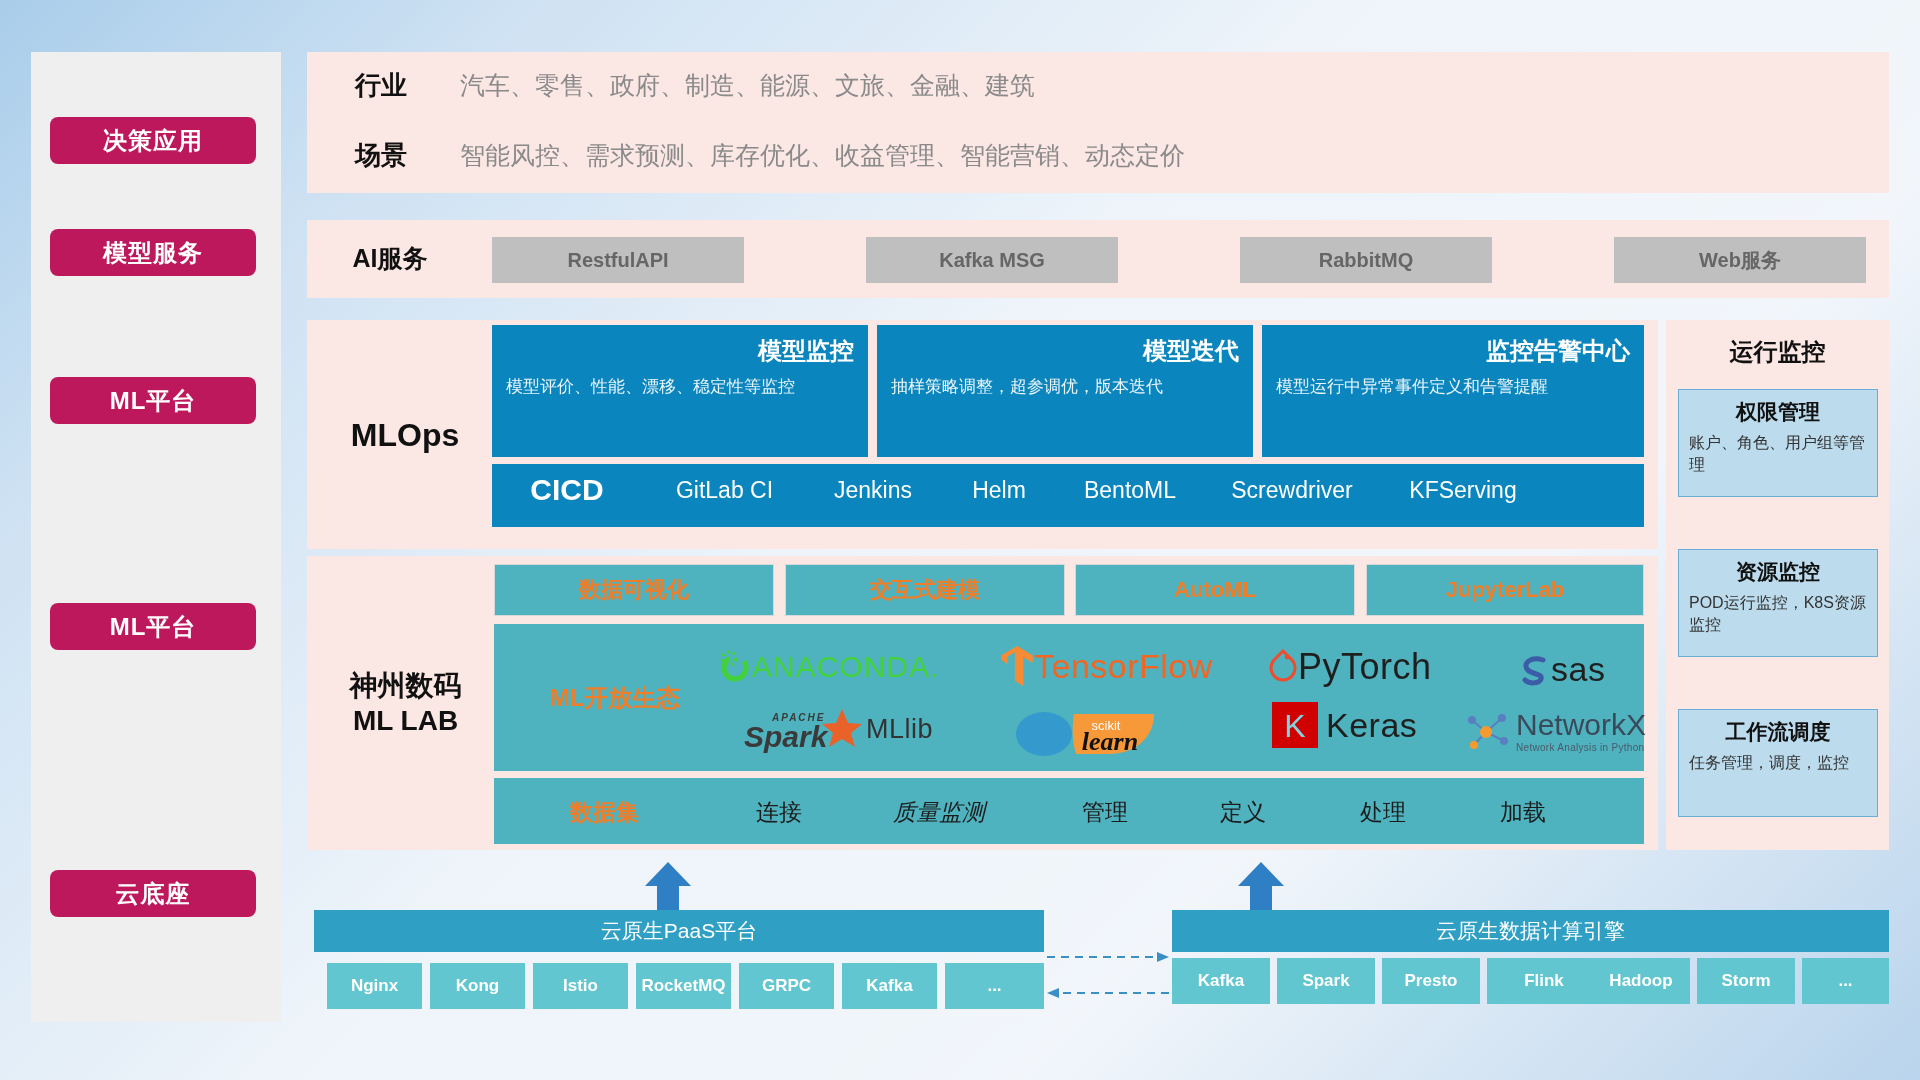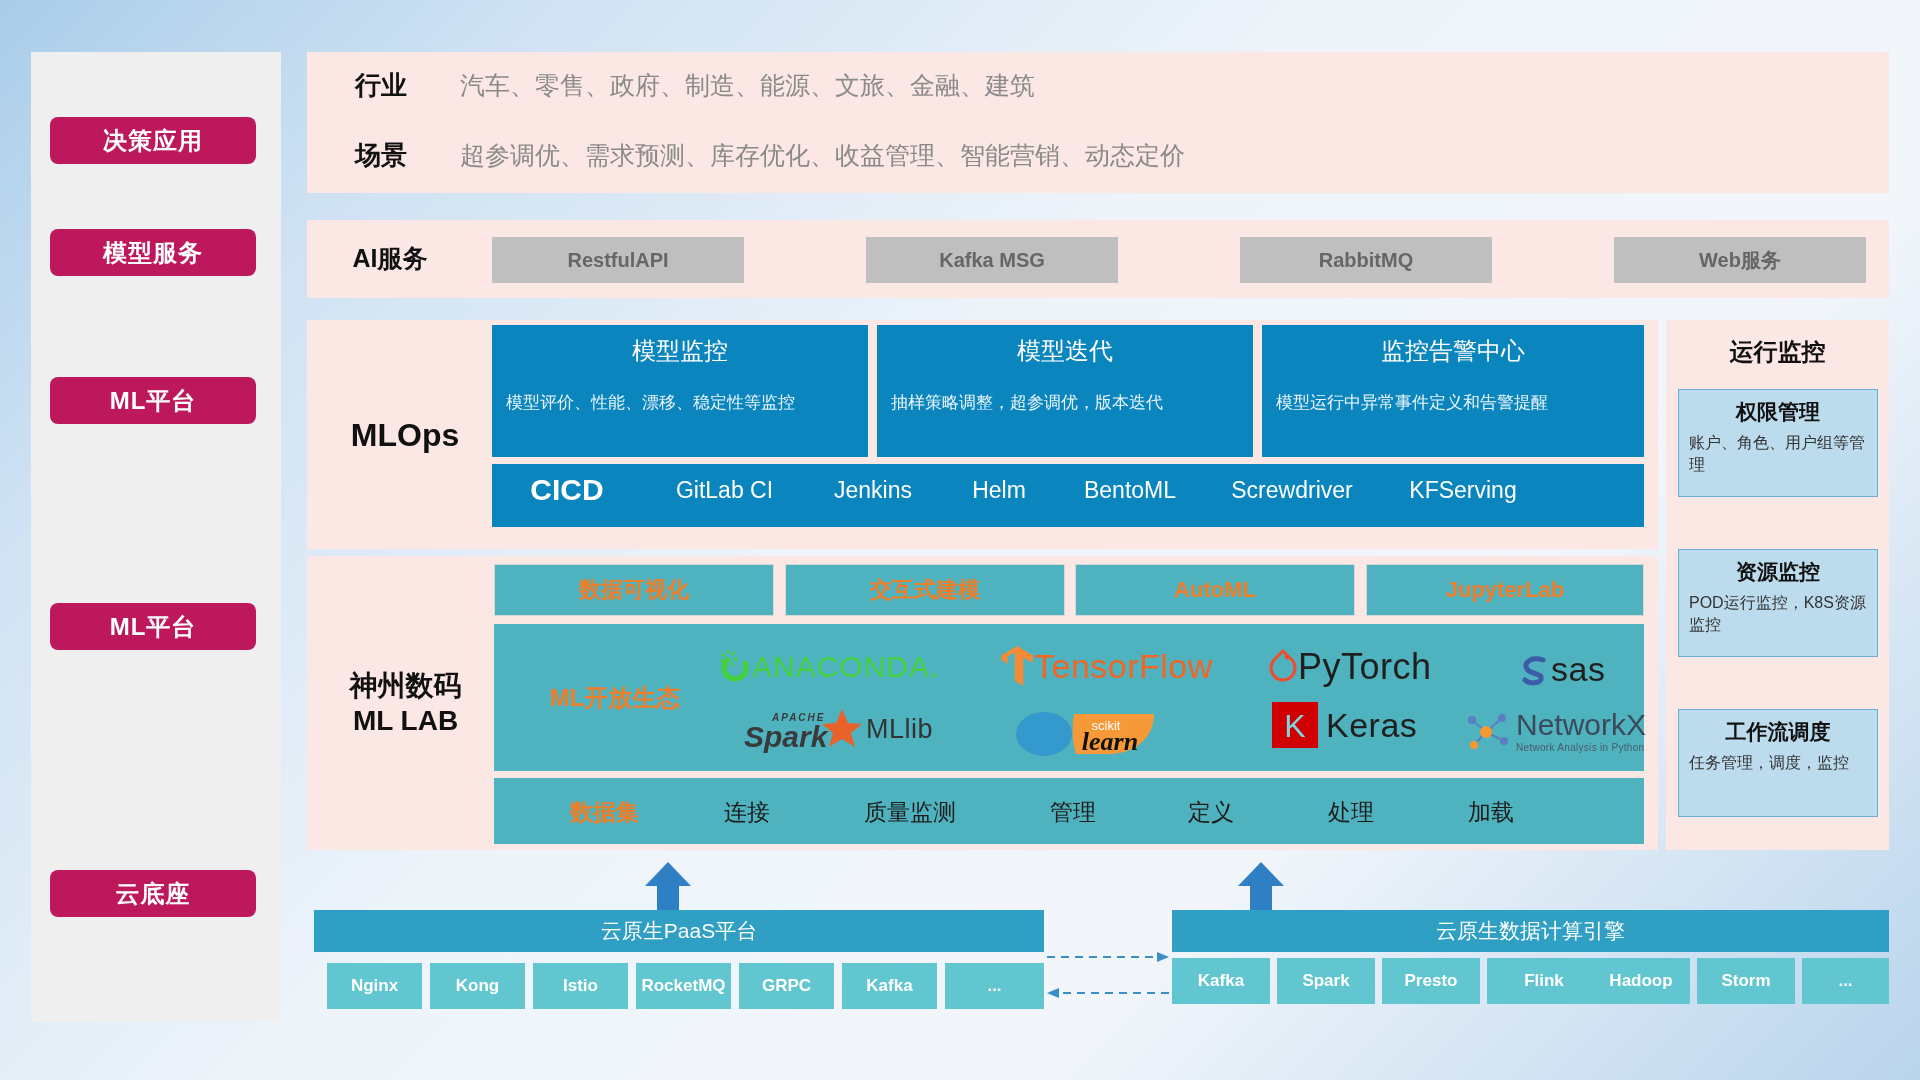--- a/index.html
+++ b/index.html
@@ -43,21 +43,21 @@
     position:absolute; background:#bfbfbf; color:#666; font-weight:bold;
     font-size:20px; display:flex; align-items:center; justify-content:center;
   }
 
   
   .blue-card {
     position:absolute; background:#0a85bd; color:#fff;
     padding:10px 14px;
   }
   .blue-card .bc-title {
-    text-align:center; font-weight:normal; font-size:24px; margin-bottom:25px;
+    text-align:right; font-weight:bold; font-size:24px; margin-bottom:9px;
   }
   .blue-card .bc-desc { font-size:17px; line-height:1.32; color:#eaf6fc; }
 
   .cicd-bar {
     position:absolute; background:#0a85bd; display:flex; align-items:flex-start;
   }
   .cicd-bar .cicd-label {
     color:#fff; font-weight:bold; font-size:30px; text-align:center;
     padding-top:9px;
   }
@@ -71,21 +71,21 @@
     position:absolute; background:#4fb3bf; border:1px solid #d8d8d8;
     color:#ef7d28; font-weight:bold; font-size:22px;
     display:flex; align-items:center; justify-content:center;
   }
   .teal-band { position:absolute; background:#4fb3bf; }
   .eco-label {
     position:absolute; color:#ef7d28; font-weight:bold; font-size:24px;
     display:flex; align-items:center;
   }
   .ds-label { position:absolute; color:#ef7d28; font-weight:bold; font-size:23px; }
-  .ds-item { position:absolute; color:#1c1c1c; font-size:23px; text-align:left; }
+  .ds-item { position:absolute; color:#1c1c1c; font-size:23px; text-align:center; }
 
   
   .logo { position:absolute; display:flex; align-items:center; }
   .logo-text { font-size:30px; letter-spacing:0.5px; }
 
   
   .mon-title {
     position:absolute; font-weight:bold; font-size:24px; color:#111;
     text-align:center; width:100%;
   }
@@ -133,21 +133,21 @@
       <span>云底座</span>
     </div>
 
   <div class="panel" style="left:307px; top:52px; width:1582px; height:141px;"></div>
   <div class="ind-row" style="left:355px; top:64px; height:42px;">
     <div class="ind-key">行业</div>
     <div class="ind-val">汽车、零售、政府、制造、能源、文旅、金融、建筑</div>
   </div>
   <div class="ind-row" style="left:355px; top:134px; height:42px;">
     <div class="ind-key">场景</div>
-    <div class="ind-val">超参调优、需求预测、库存优化、收益管理、智能营销、动态定价</div>
+    <div class="ind-val">智能风控、需求预测、库存优化、收益管理、智能营销、动态定价</div>
   </div>
 
   <div class="panel" style="left:307px; top:220px; height:78px; width:1582px;"></div>
   <div class="rowlabel" style="left:320px; top:220px; width:140px; height:78px;">AI服务</div>
   <div class="chip-grey" style="left:492px; top:237px; width:252px; height:46px;">
       <span>RestfulAPI</span>
     </div>
   <div class="chip-grey" style="left:866px; top:237px; width:252px; height:46px;">
       <span>Kafka MSG</span>
     </div>
@@ -276,21 +276,21 @@
     </svg>
     <div style="margin-left:6px;">
       <div style="font-size:30px; color:#3b4a5a;">NetworkX</div>
       <div style="font-size:10px; color:#4a5a6a; letter-spacing:0.3px;">Network Analysis in Python</div>
     </div>
   </div>
 
   <div class="teal-band" style="left:494px; top:778px; width:1150px; height:66px;"></div>
   <div class="ds-label" style="left:570px; top:797px;">数据集</div>
   <div class="ds-item" style="left:724px; top:797px; width:110px;">连接</div>
-  <div class="ds-item" style="left:864px; top:797px; width:150px;">质量监测</div>
+  <div class="ds-item" style="left:864px; top:797px; width:150px;font-style:italic;">质量监测</div>
   <div class="ds-item" style="left:1050px; top:797px; width:110px;">管理</div>
   <div class="ds-item" style="left:1188px; top:797px; width:110px;">定义</div>
   <div class="ds-item" style="left:1328px; top:797px; width:110px;">处理</div>
   <div class="ds-item" style="left:1468px; top:797px; width:110px;">加载</div>
 
   <div class="panel" style="left:1666px; top:320px; width:223px; height:530px;"></div>
   <div class="mon-title" style="left:1666px; top:336px; width:223px;">运行监控</div>
 
   <div class="mon-card" style="left:1678px; top:389px; width:200px; height:108px;">
     <div class="mc-title">权限管理</div>

